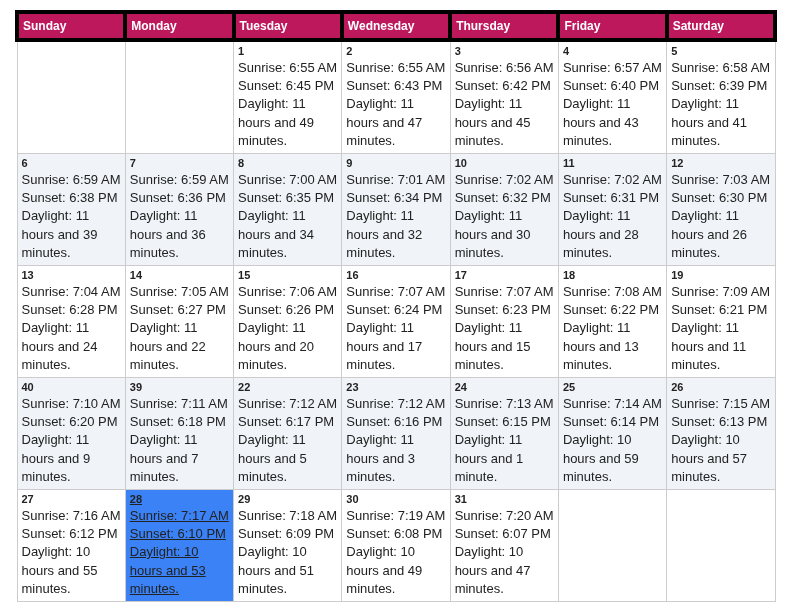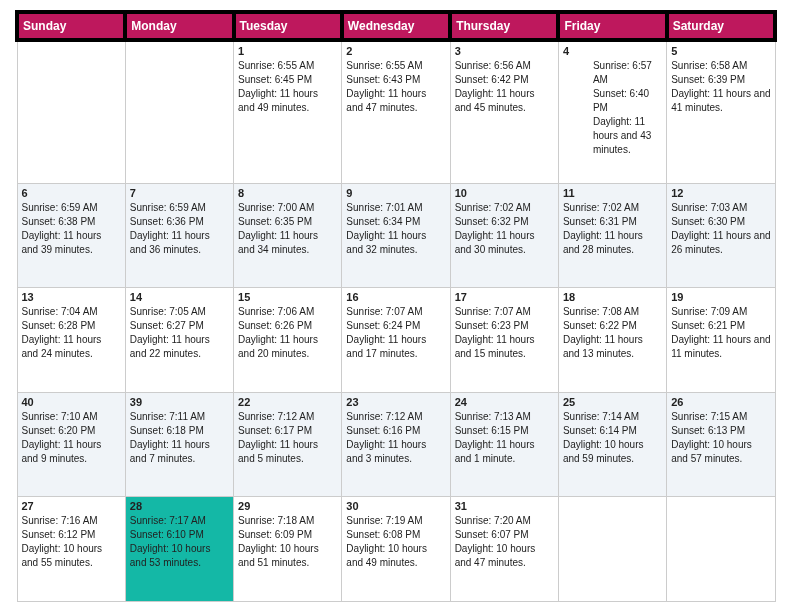--- a/index.html
+++ b/index.html
@@ -76,21 +76,21 @@
     .calendar tr td:first-child {
       background: inherit;
     }
     .day-num {
       font-size: 11px;
       font-weight: bold;
       display: block;
       margin-bottom: 2px;
     }
     .day-info {
-      font-size: 10px;
+      font-size: 13px;
       line-height: 1.4;
       color: #222;
     }
     .empty {
       background: #fff !important;
     }
     tr:nth-child(odd) td.empty {
       background: #fff !important;
     }
   </style>
@@ -128,21 +128,21 @@
 Daylight: 11 hours and 47 minutes.</div>
           </td>
           <td style="background: rgb(255, 255, 255);">
             <span class="day-num">3</span>
             <div class="day-info" style="white-space: pre-line;">Sunrise: 6:56 AM
 Sunset: 6:42 PM
 Daylight: 11 hours and 45 minutes.</div>
           </td>
           <td style="background: rgb(255, 255, 255);">
             <span class="day-num">4</span>
-            <div class="day-info" style="white-space: pre-line; margin-left: 30px;">Sunrise: 6:57 AM
+            <div class="day-info" style="white-space: pre-line;">Sunrise: 6:57 AM
 Sunset: 6:40 PM
 Daylight: 11 hours and 43 minutes.</div>
           </td>
           <td style="background: rgb(255, 255, 255);">
             <span class="day-num">5</span>
             <div class="day-info" style="white-space: pre-line;">Sunrise: 6:58 AM
 Sunset: 6:39 PM
 Daylight: 11 hours and 41 minutes.</div>
           </td>
         </tr>
@@ -278,21 +278,21 @@
 Daylight: 10 hours and 57 minutes.</div>
           </td>
         </tr>
         <tr>
           <td style="background: rgb(255, 255, 255);">
             <span class="day-num">27</span>
             <div class="day-info" style="white-space: pre-line;">Sunrise: 7:16 AM
 Sunset: 6:12 PM
 Daylight: 10 hours and 55 minutes.</div>
           </td>
-          <td style="background: #14b8a6;">
+          <td style="background: #3b82f6; text-decoration: underline;">
             <span class="day-num">28</span>
             <div class="day-info" style="white-space: pre-line;">Sunrise: 7:17 AM
 Sunset: 6:10 PM
 Daylight: 10 hours and 53 minutes.</div>
           </td>
           <td style="background: rgb(255, 255, 255);">
             <span class="day-num">29</span>
             <div class="day-info" style="white-space: pre-line;">Sunrise: 7:18 AM
 Sunset: 6:09 PM
 Daylight: 10 hours and 51 minutes.</div>

